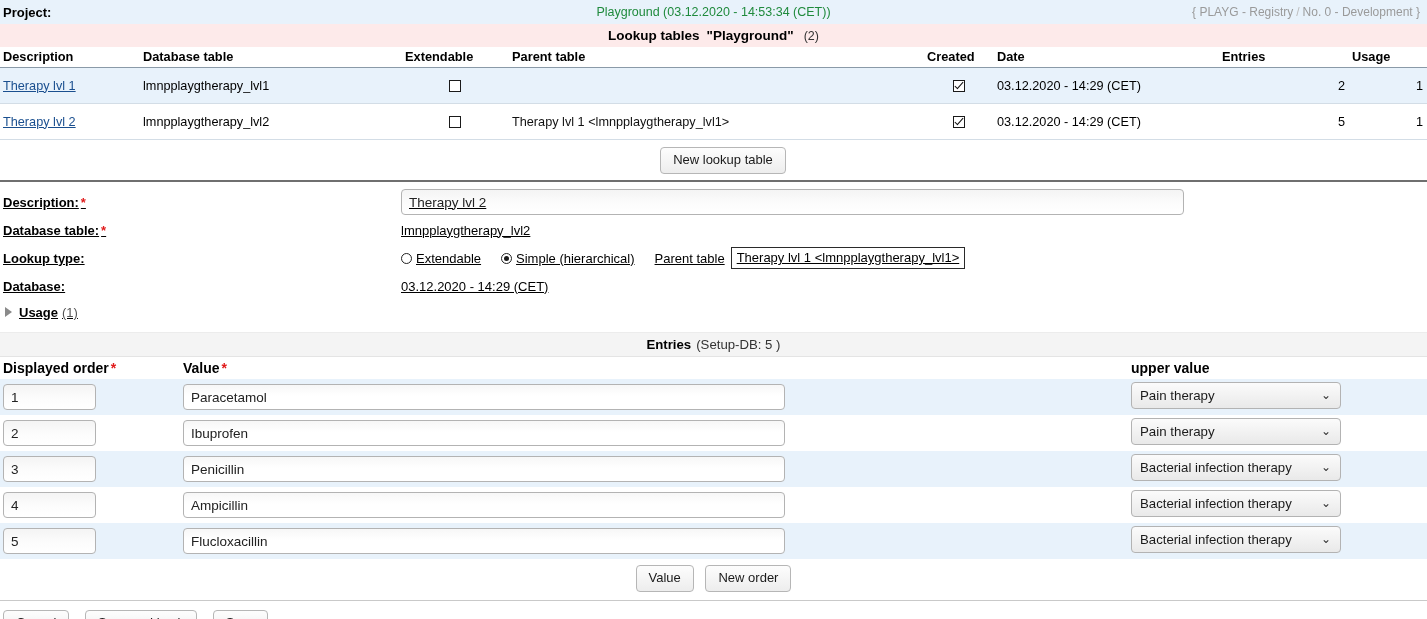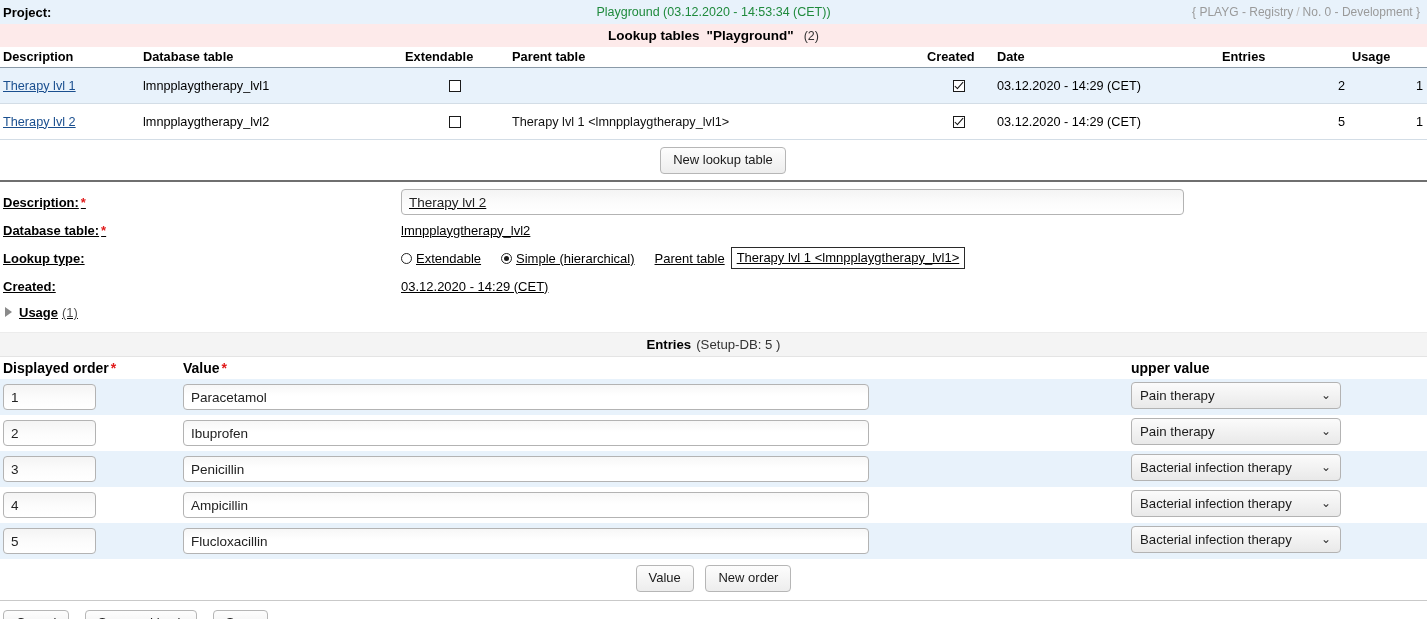--- a/index.html
+++ b/index.html
@@ -238,21 +238,21 @@
     height: 35px;
   }
   tr.e-alt td { background: #e8f2fb; }
   tr.e-plain td { background: #ffffff; }
 
   input.order-input {
     width: 93px;
     font-size: 13.5px;
   }
   input.value-input {
-    width: 686px;
+    width: 602px;
     font-size: 13.5px;
     background: linear-gradient(#f7f7f7, #ffffff 45%);
   }
 
   .sel {
     position: relative;
     display: inline-block;
     width: 210px;
     height: 27px;
     border: 1px solid #b3b3b3;
@@ -380,21 +380,21 @@
       <span class="radio"></span>
         <span class="radio-lbl">Extendable</span>
       <span class="radio on"></span>
         <span class="radio-lbl">Simple (hierarchical)</span>
       <span class="parent-table-lbl">Parent table</span>
       <span class="parent-box">Therapy lvl 1 &lt;lmnpplaygtherapy_lvl1&gt;</span>
     </div>
   </div>
 
   <div class="form-row">
-    <div class="form-label">Created:</div>
+    <div class="form-label">Database:</div>
     <div class="form-value">03.12.2020 - 14:29 (CET)</div>
   </div>
 
   <div class="usage-row">
     <span class="tri"></span>
     <span class="usage-text">Usage</span>
     <span class="usage-count">(1)</span>
   </div>
 
 </div>

